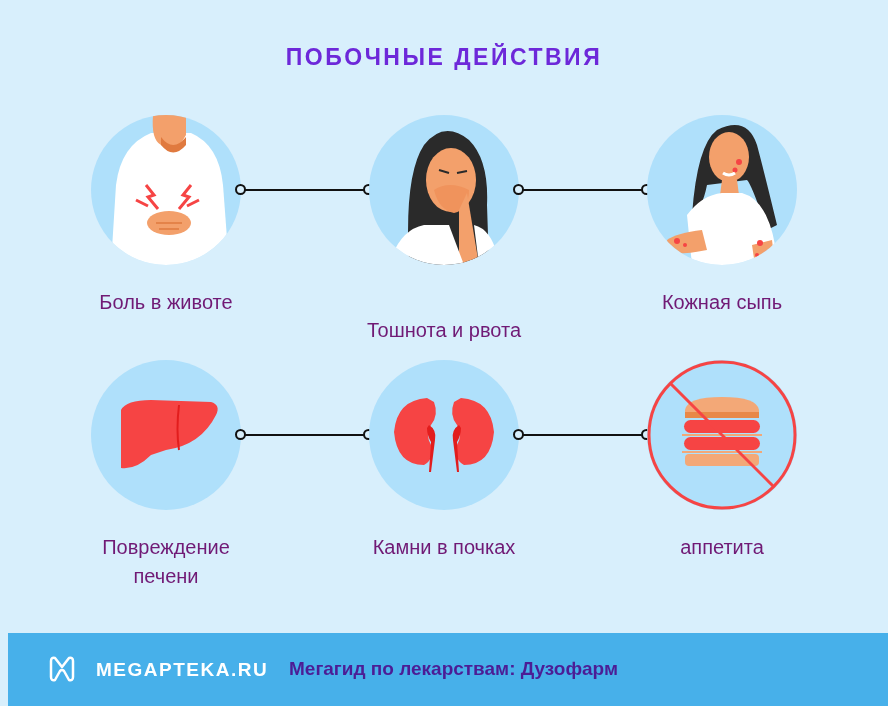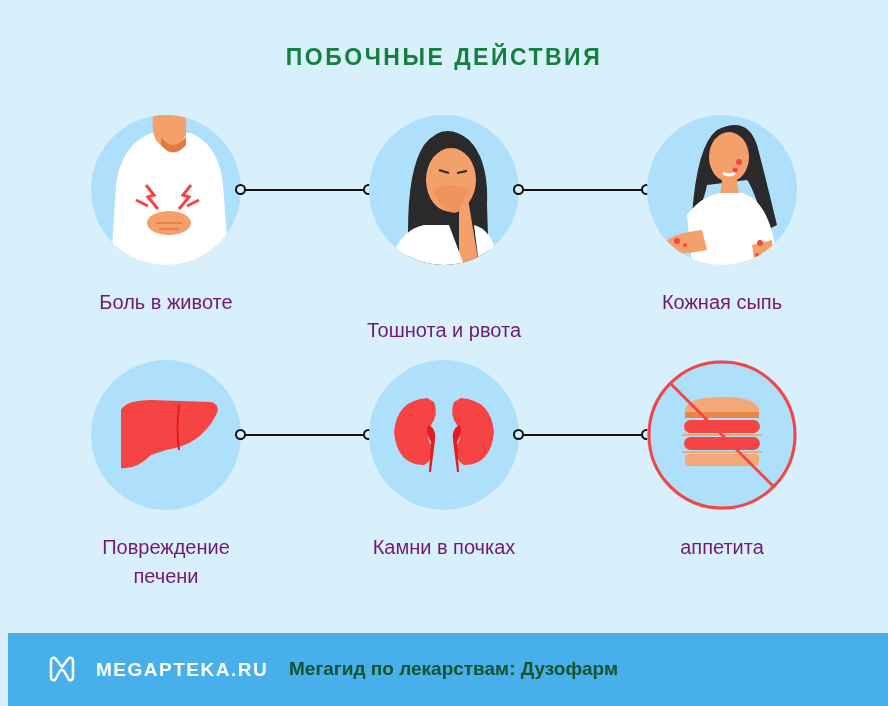--- a/index.html
+++ b/index.html
@@ -1,27 +1,27 @@
 <!DOCTYPE html>
 <html><head>
 <meta charset="utf-8">
 <style>
   * { margin:0; padding:0; box-sizing:border-box; }
   html, body { width:888px; height:706px; overflow:hidden; }
   body { background:#d8effc; font-family:"Liberation Sans", sans-serif; position:relative; }
-  .title { position:absolute; top:44px; left:0; width:888px; text-align:center; font-size:23px; font-weight:bold; letter-spacing:2.5px; color:#15803d; }
+  .title { position:absolute; top:44px; left:0; width:888px; text-align:center; font-size:23px; font-weight:bold; letter-spacing:2.5px; color:#6d28d9; }
   .circle { position:absolute; width:150px; height:150px; border-radius:50%; background:#afe0fb; overflow:hidden; }
   .circle svg { width:150px; height:150px; display:block; }
   .label { position:absolute; width:240px; text-align:center; font-size:20px; color:#701a75; line-height:29px; }
   .connector { position:absolute; height:2px; background:#111; }
   .node { position:absolute; width:11px; height:11px; border:2px solid #111; border-radius:50%; background:#d8effc; }
   .footer { position:absolute; left:8px; top:633px; width:888px; height:76px; background:#47b0ea; }
   .logo { position:absolute; left:39px; top:22px; width:30px; height:28px; }
   .brand { position:absolute; left:88px; top:26px; font-size:19px; font-weight:bold; color:#fff; letter-spacing:1.5px; }
-  .tagline { position:absolute; left:281px; top:25px; font-size:19px; font-weight:bold; color:#14532d; }
+  .tagline { position:absolute; left:281px; top:25px; font-size:19px; font-weight:bold; color:#4c1d95; }
   .ban { position:absolute; left:647px; top:360px; width:150px; height:150px; pointer-events:none; }
 </style>
 </head>
 <body>
 
 <div class="title">ПОБОЧНЫЕ ДЕЙСТВИЯ</div>
 
 <div class="circle" style="left:91px;top:115px;">
   <svg viewBox="0 0 150 150">
     <path d="M20 150 L25 70 Q30 30 60 18 L100 18 Q128 30 132 70 L138 150 Z" fill="#fff"></path>

